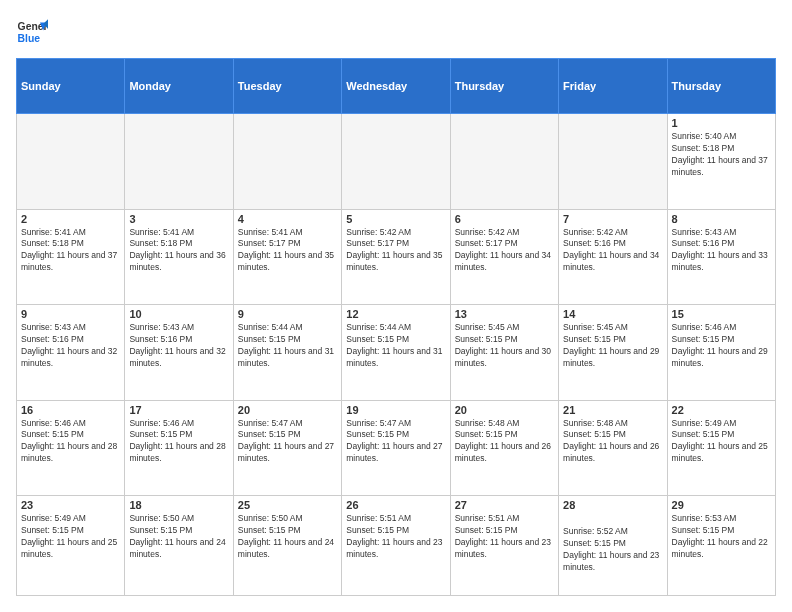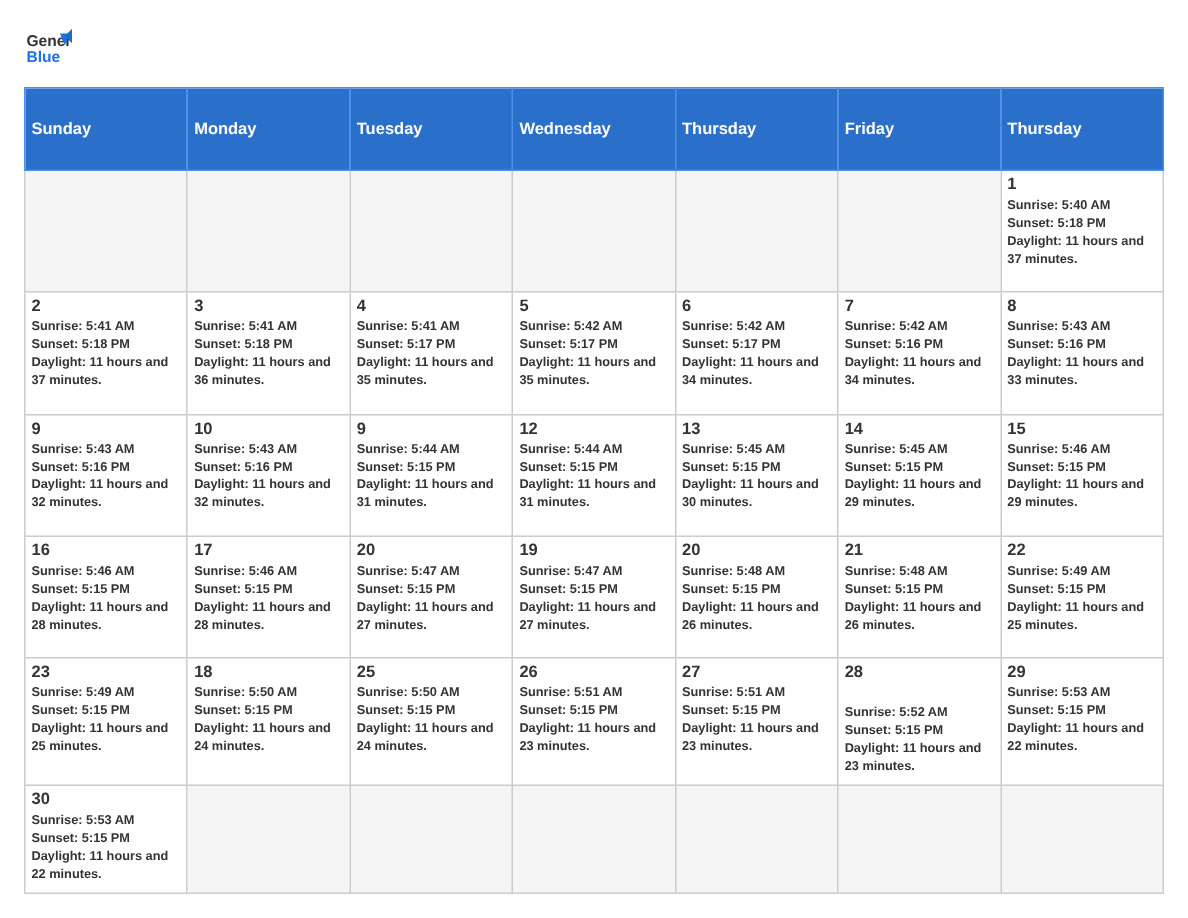--- a/index.html
+++ b/index.html
@@ -78,21 +78,20 @@
     .day-num {
       font-size: 11px;
       font-weight: bold;
       margin-bottom: 2px;
       display: block;
     }
     .day-info {
       font-size: 8.5px;
       line-height: 1.4;
       color: #333;
-      font-weight: bold;
     }
   </style>
 </head>
 <body>
 
 <div class="page">
   <div class="header">
     <div class="logo">
       <svg class="logo-icon" viewBox="0 0 40 40">
         <text x="2" y="18" font-size="13" font-weight="bold" fill="#333" font-family="Arial">General</text>
@@ -303,29 +302,15 @@
 Sunset: 5:15 PM
 Daylight: 11 hours and 23 minutes.</div>
           </td>
           <td>
             <span class="day-num">29</span>
             <div class="day-info" style="white-space: pre-line;">Sunrise: 5:53 AM
 Sunset: 5:15 PM
 Daylight: 11 hours and 22 minutes.</div>
           </td>
         </tr>
-        <tr>
-          <td class="last-row">
-            <span class="day-num">30</span>
-            <div class="day-info" style="white-space: pre-line;">Sunrise: 5:53 AM
-Sunset: 5:15 PM
-Daylight: 11 hours and 22 minutes.</div>
-          </td>
-          <td class="last-row empty"></td>
-          <td class="last-row empty"></td>
-          <td class="last-row empty"></td>
-          <td class="last-row empty"></td>
-          <td class="last-row empty"></td>
-          <td class="last-row empty"></td>
-        </tr>
       </tbody>
   </table>
 </div>
 
 </body></html>

